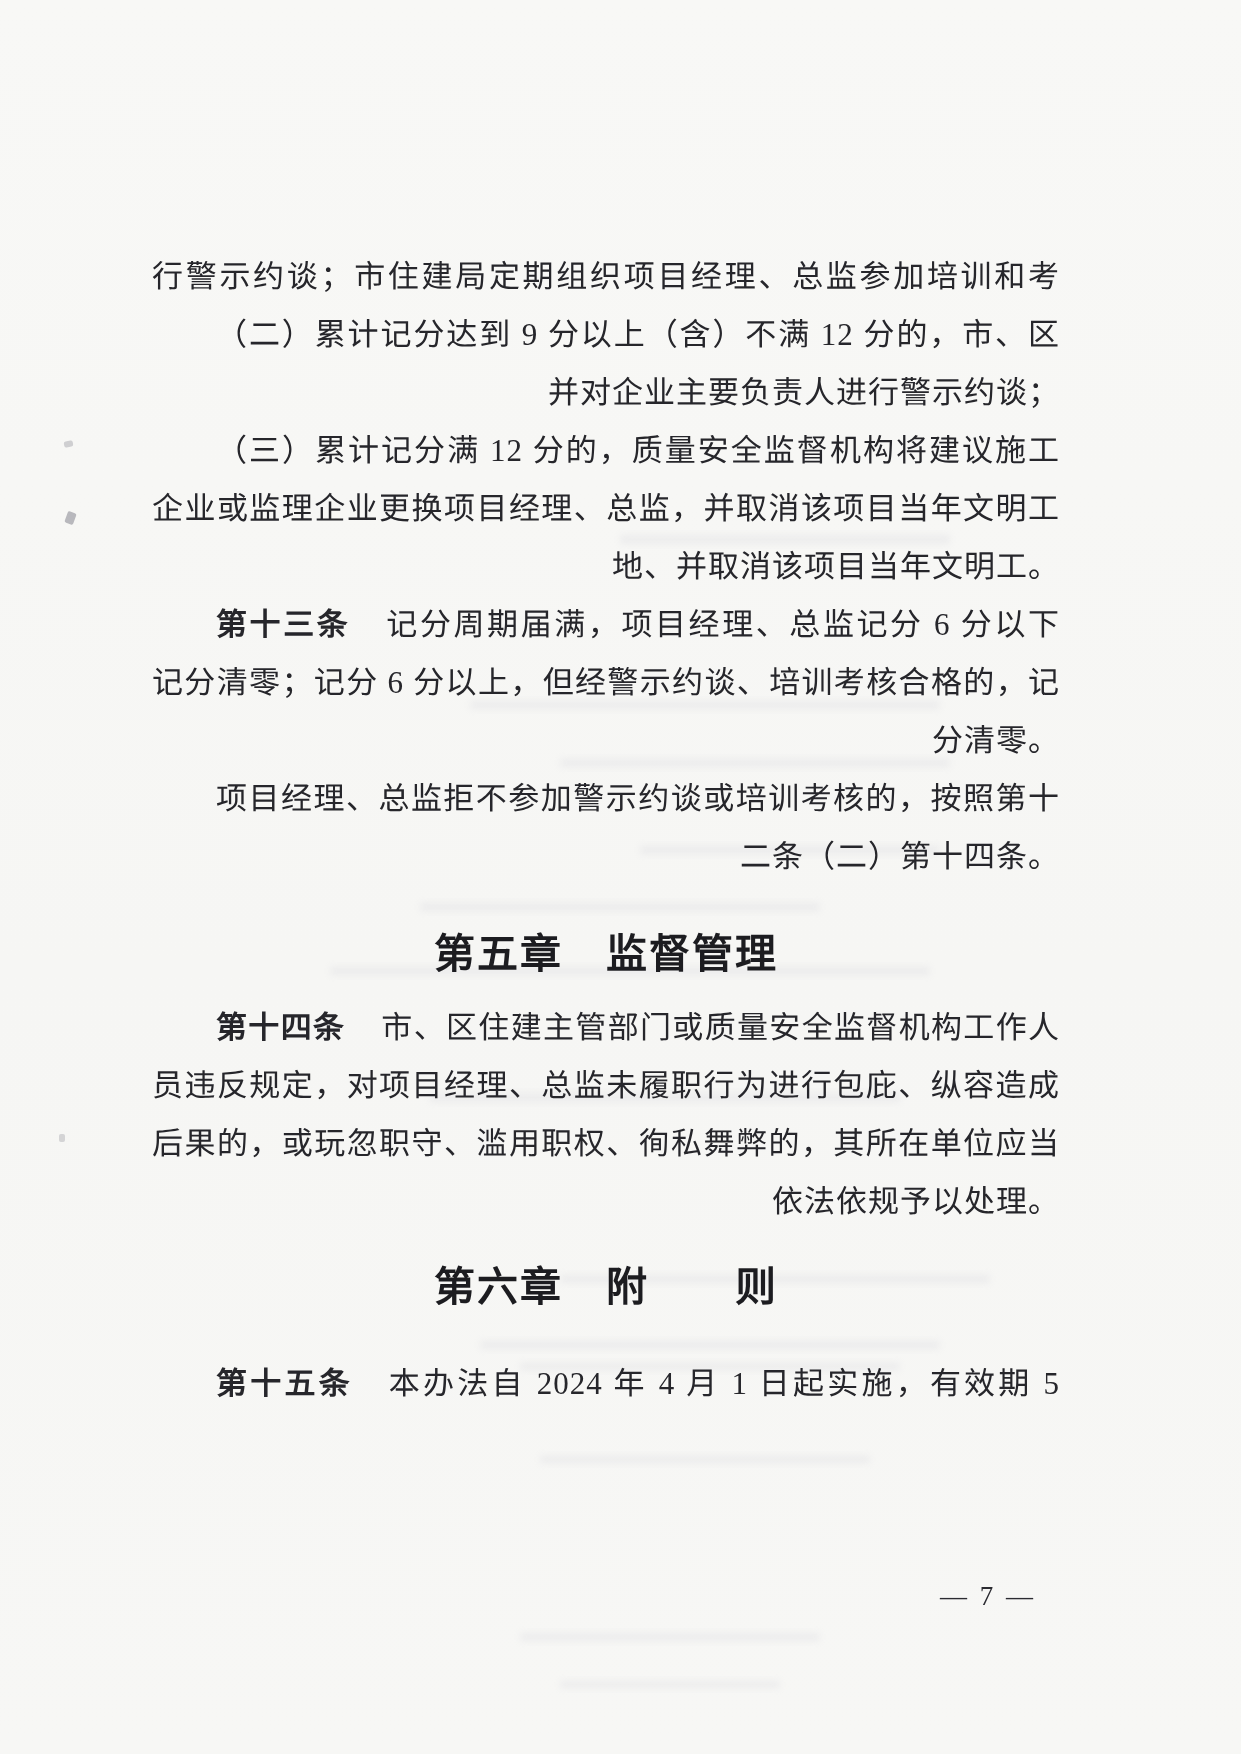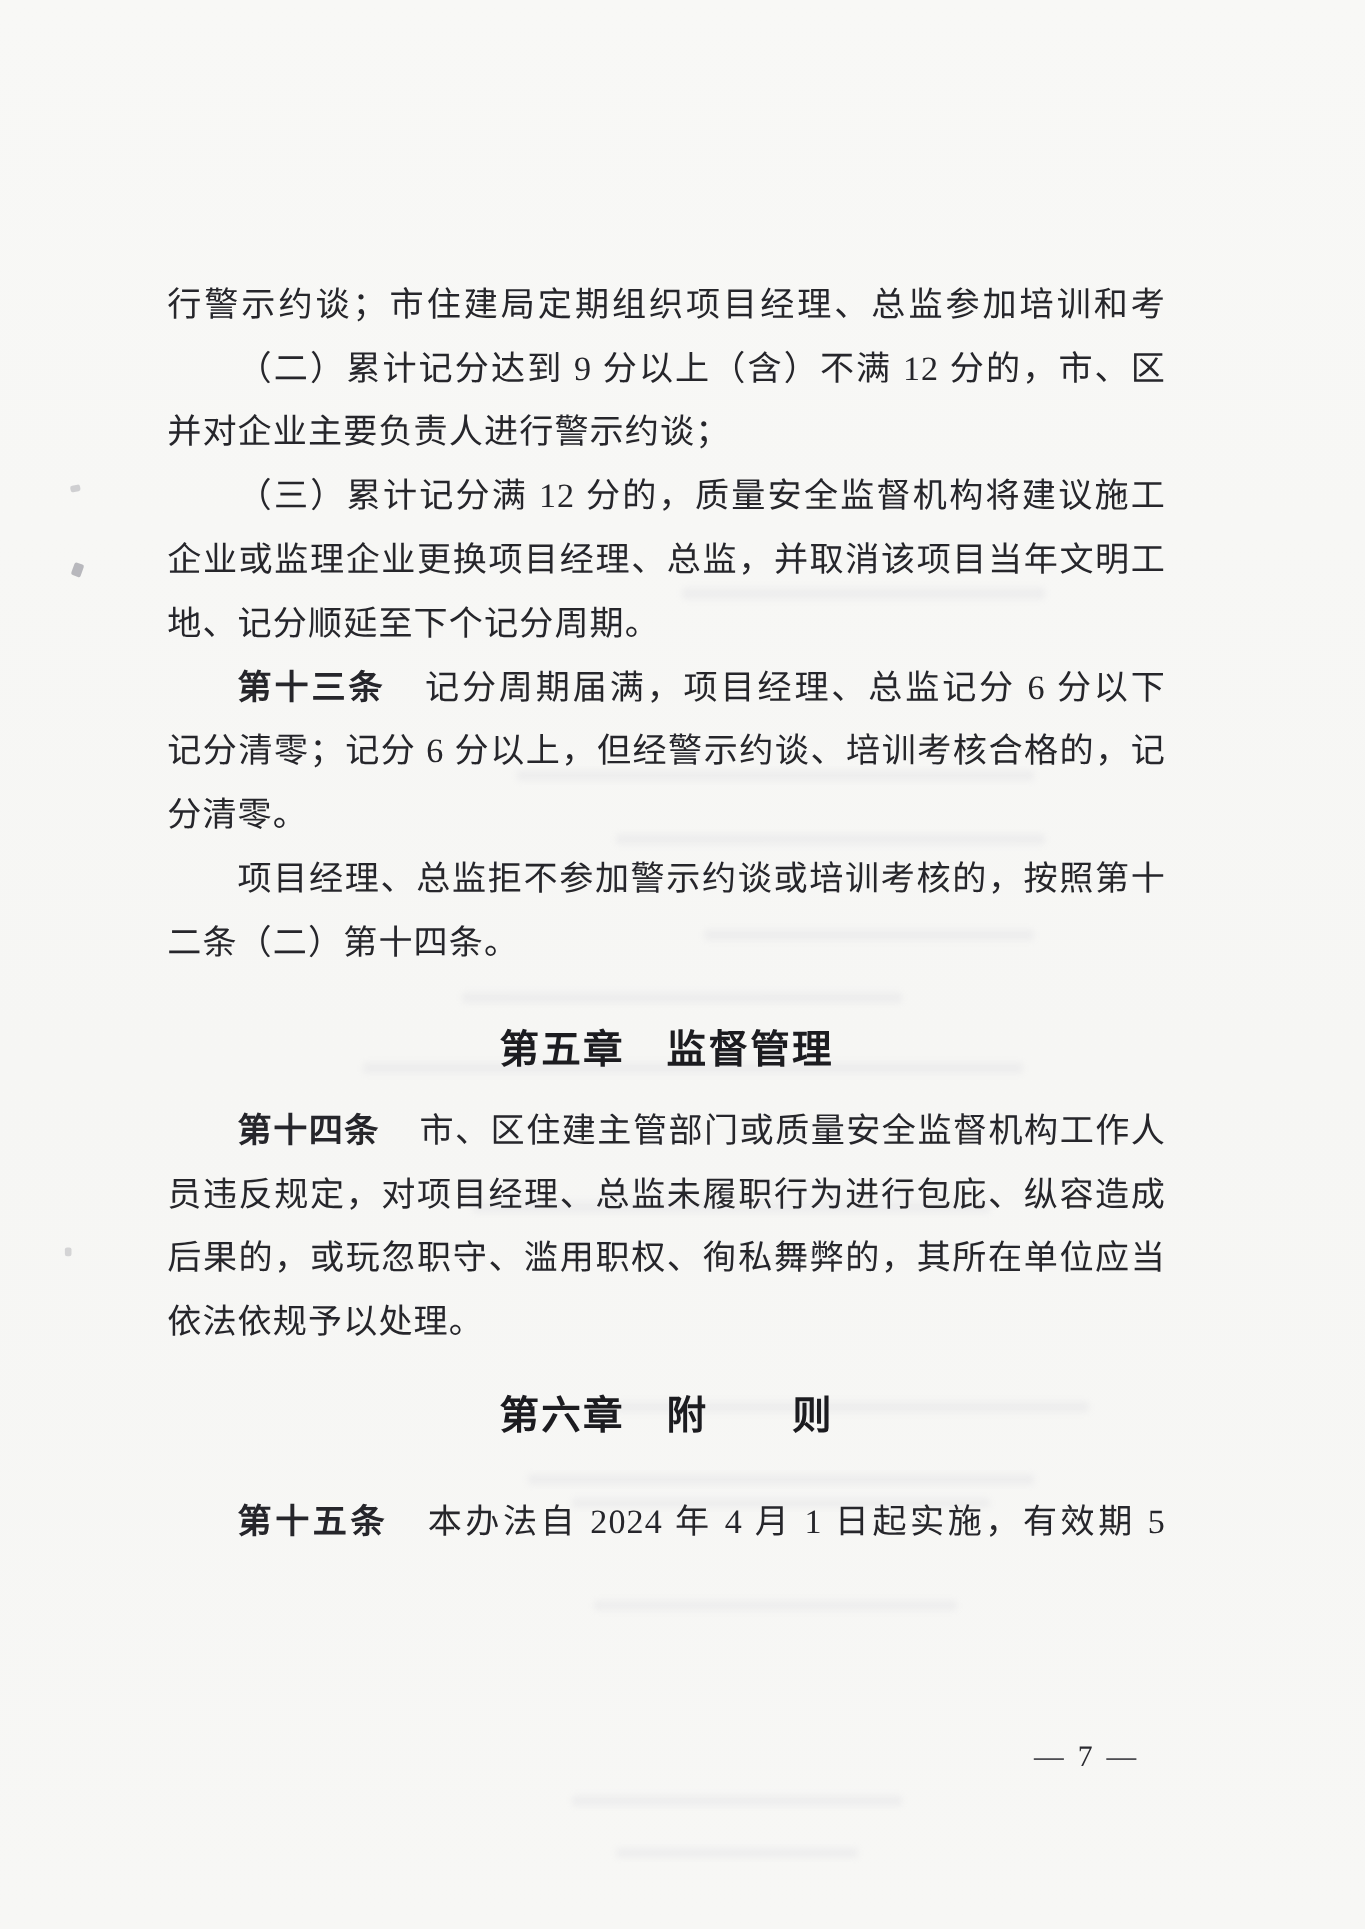--- a/index.html
+++ b/index.html
@@ -13,39 +13,39 @@
     color:#26262b;
   }
   .textblock{
     position:absolute;
     left:152px;top:248px;width:908px;
   }
   p.line{
     margin:0;height:58px;line-height:58px;
     font-size:31px;letter-spacing:1px;
     overflow:hidden;white-space:normal;
-    text-align:left;
+    text-align:right;
   }
   p.line.ind{text-indent:64px;}
   p.line.just{
     text-align:justify;
     text-align-last:justify;
     text-justify:inter-character;
   }
   .lead{
     font-weight:bold;
     font-family:Liberation Mono, monospace;
     margin-right:36px;
     letter-spacing:1px;
   }
   .heading{
     height:58px;line-height:58px;
     text-align:center;
     font-weight:bold;
-    font-size:36px;letter-spacing:2px;
+    font-size:41px;letter-spacing:2px;
     font-family:"Liberation Sans","DejaVu Sans",sans-serif;
     color:#1c1c20;
   }
   .heading.h-0{margin:39px 0 16px;}
   .heading.h-1{margin:27px 0 39px;}
   .footer-num{
     position:absolute;
     left:928px;top:1581px;width:120px;
     text-align:center;
     font-size:27px;letter-spacing:3px;
@@ -90,21 +90,21 @@
   <div class="speck" style="left:64px;top:441px;width:9px;height:6px;opacity:.35;transform:rotate(-10deg);"></div>
   <div class="speck" style="left:66px;top:512px;width:9px;height:12px;transform:rotate(20deg);"></div>
   <div class="speck" style="left:59px;top:1134px;width:6px;height:8px;opacity:.3;"></div>
 
   <main class="textblock">
       <p class="line just"><span>行警示约谈；市住建局定期组织项目经理、总监参加培训和考核；</span></p>
       <p class="line ind just"><span>（二）累计记分达到 9 分以上（含）不满 12 分的，市、区</span></p>
       <p class="line"><span>并对企业主要负责人进行警示约谈；</span></p>
       <p class="line ind just"><span>（三）累计记分满 12 分的，质量安全监督机构将建议施工</span></p>
       <p class="line just"><span>企业或监理企业更换项目经理、总监，并取消该项目当年文明工</span></p>
-      <p class="line"><span>地、记分顺延至下个记分周期。</span></p>
+      <p class="line"><span>地、并取消该项目当年文明工。</span></p>
       <p class="line ind just"><span class="lead">第十三条</span><span>记分周期届满，项目经理、总监记分 6 分以下的，</span></p>
       <p class="line just"><span>记分清零；记分 6 分以上，但经警示约谈、培训考核合格的，记</span></p>
       <p class="line"><span>分清零。</span></p>
       <p class="line ind just"><span>项目经理、总监拒不参加警示约谈或培训考核的，按照第十</span></p>
       <p class="line"><span>二条（二）第十四条。</span></p>
       <div class="heading h-0">第五章　监督管理</div>
       <p class="line ind just"><span class="lead">第十四条</span><span>市、区住建主管部门或质量安全监督机构工作人</span></p>
       <p class="line just"><span>员违反规定，对项目经理、总监未履职行为进行包庇、纵容造成</span></p>
       <p class="line just"><span>后果的，或玩忽职守、滥用职权、徇私舞弊的，其所在单位应当</span></p>
       <p class="line"><span>依法依规予以处理。</span></p>

